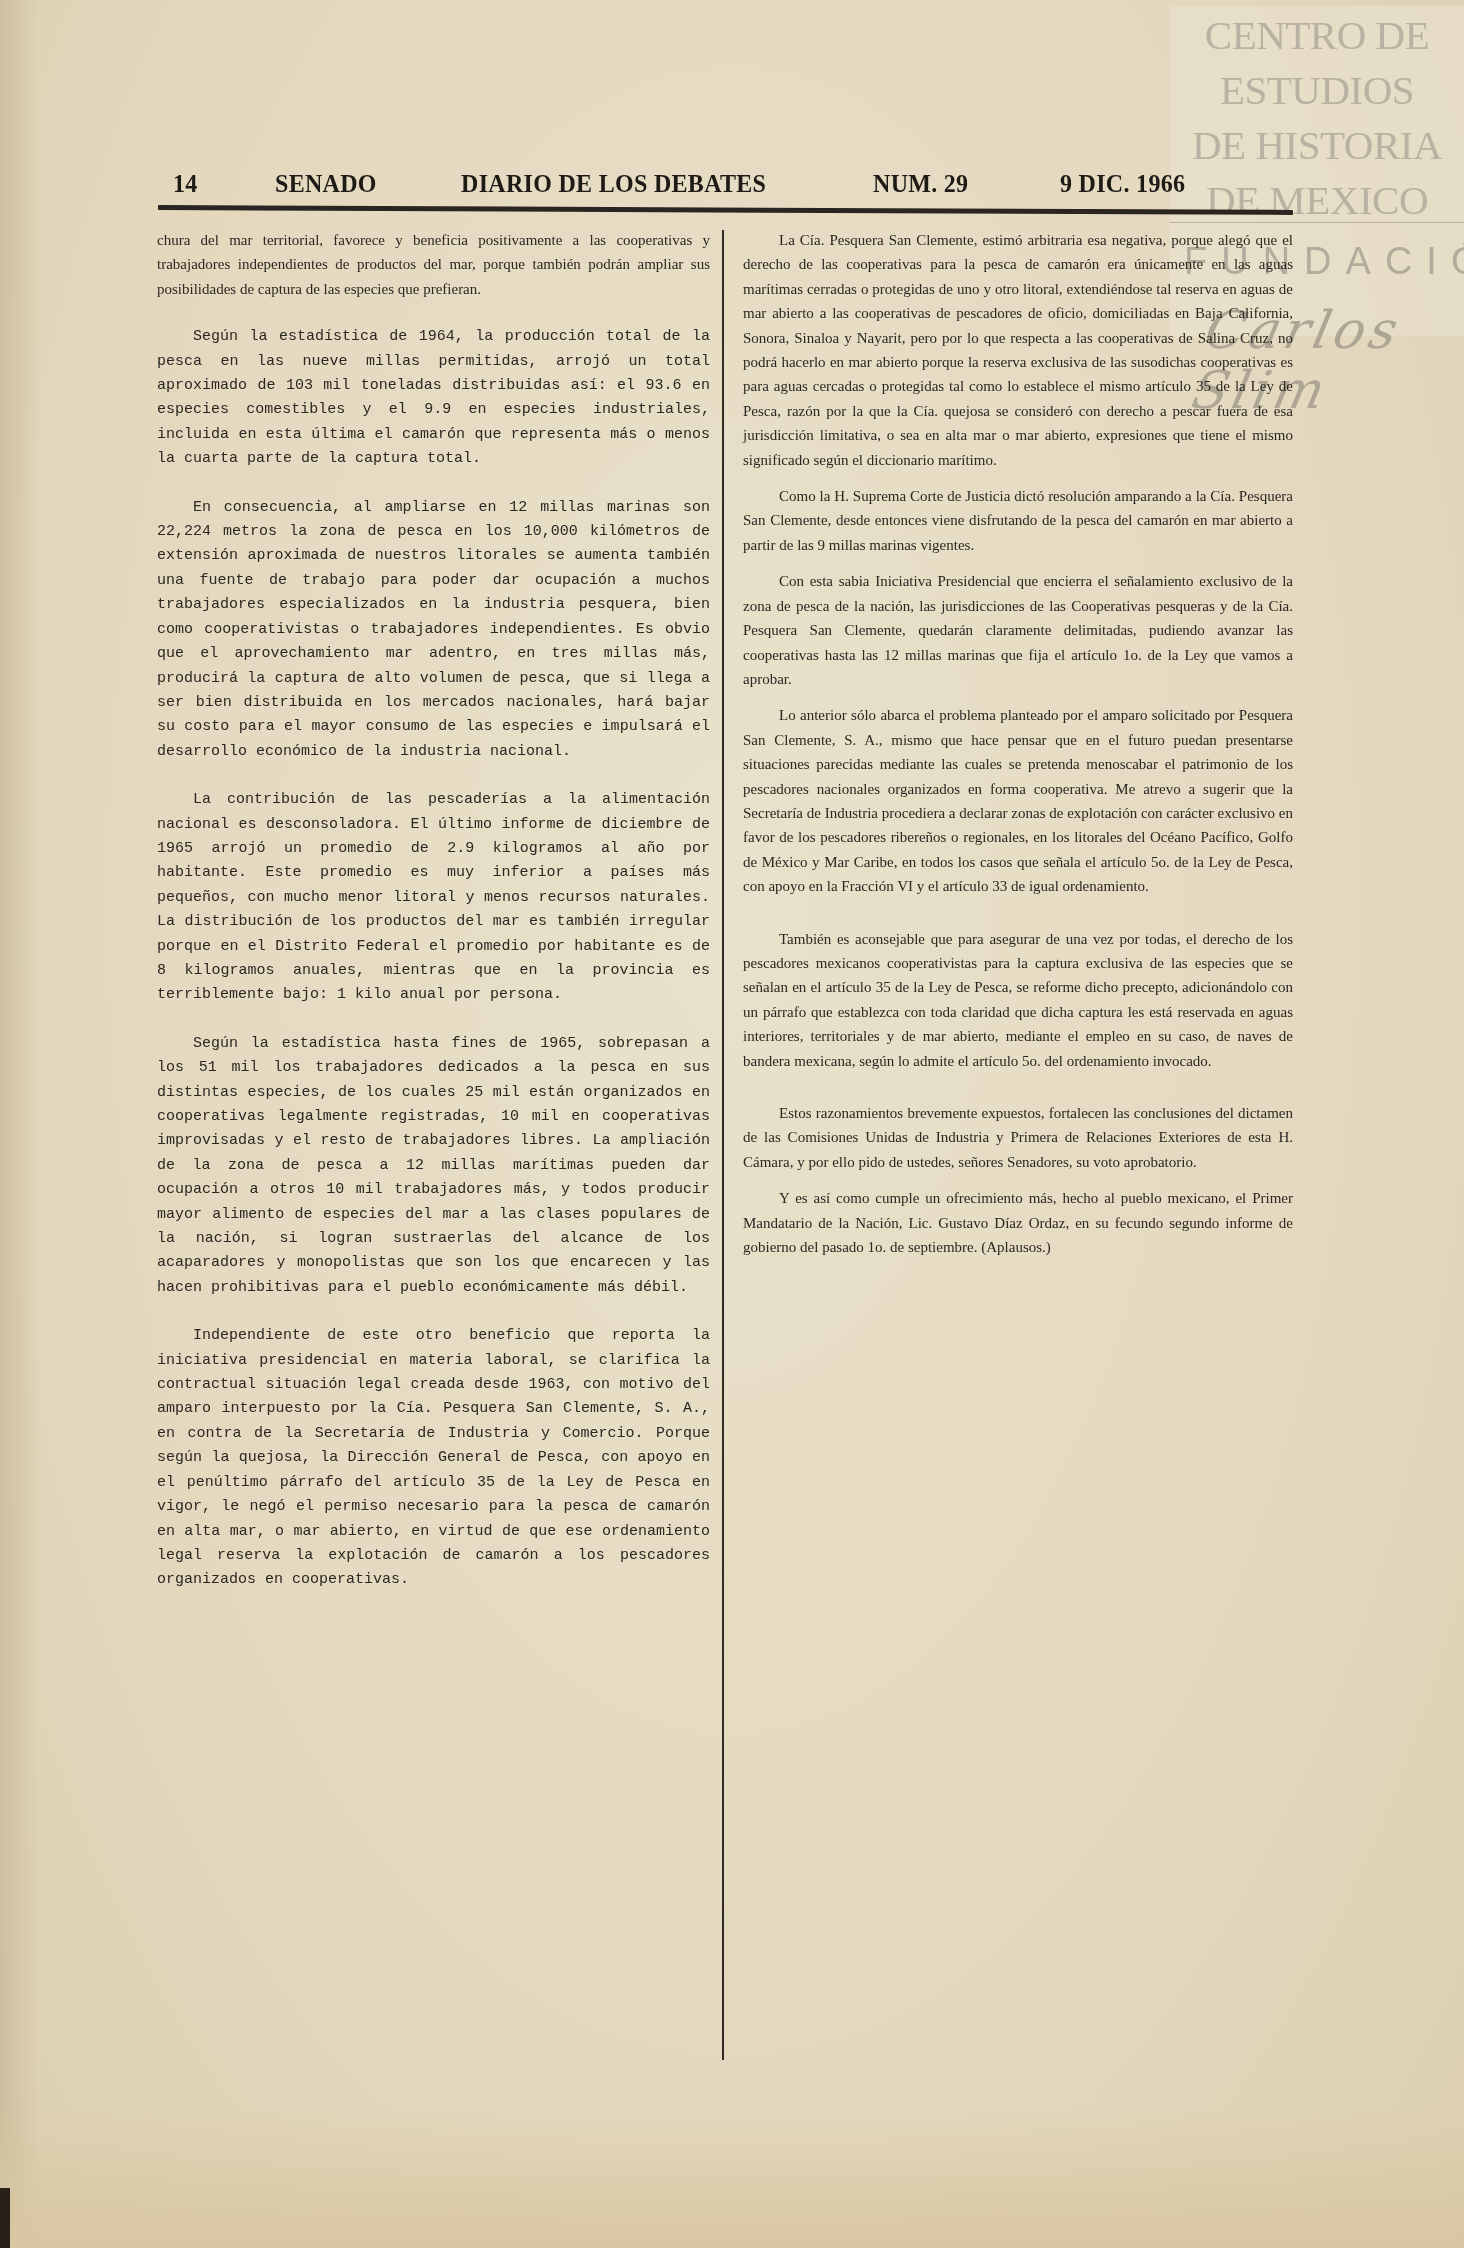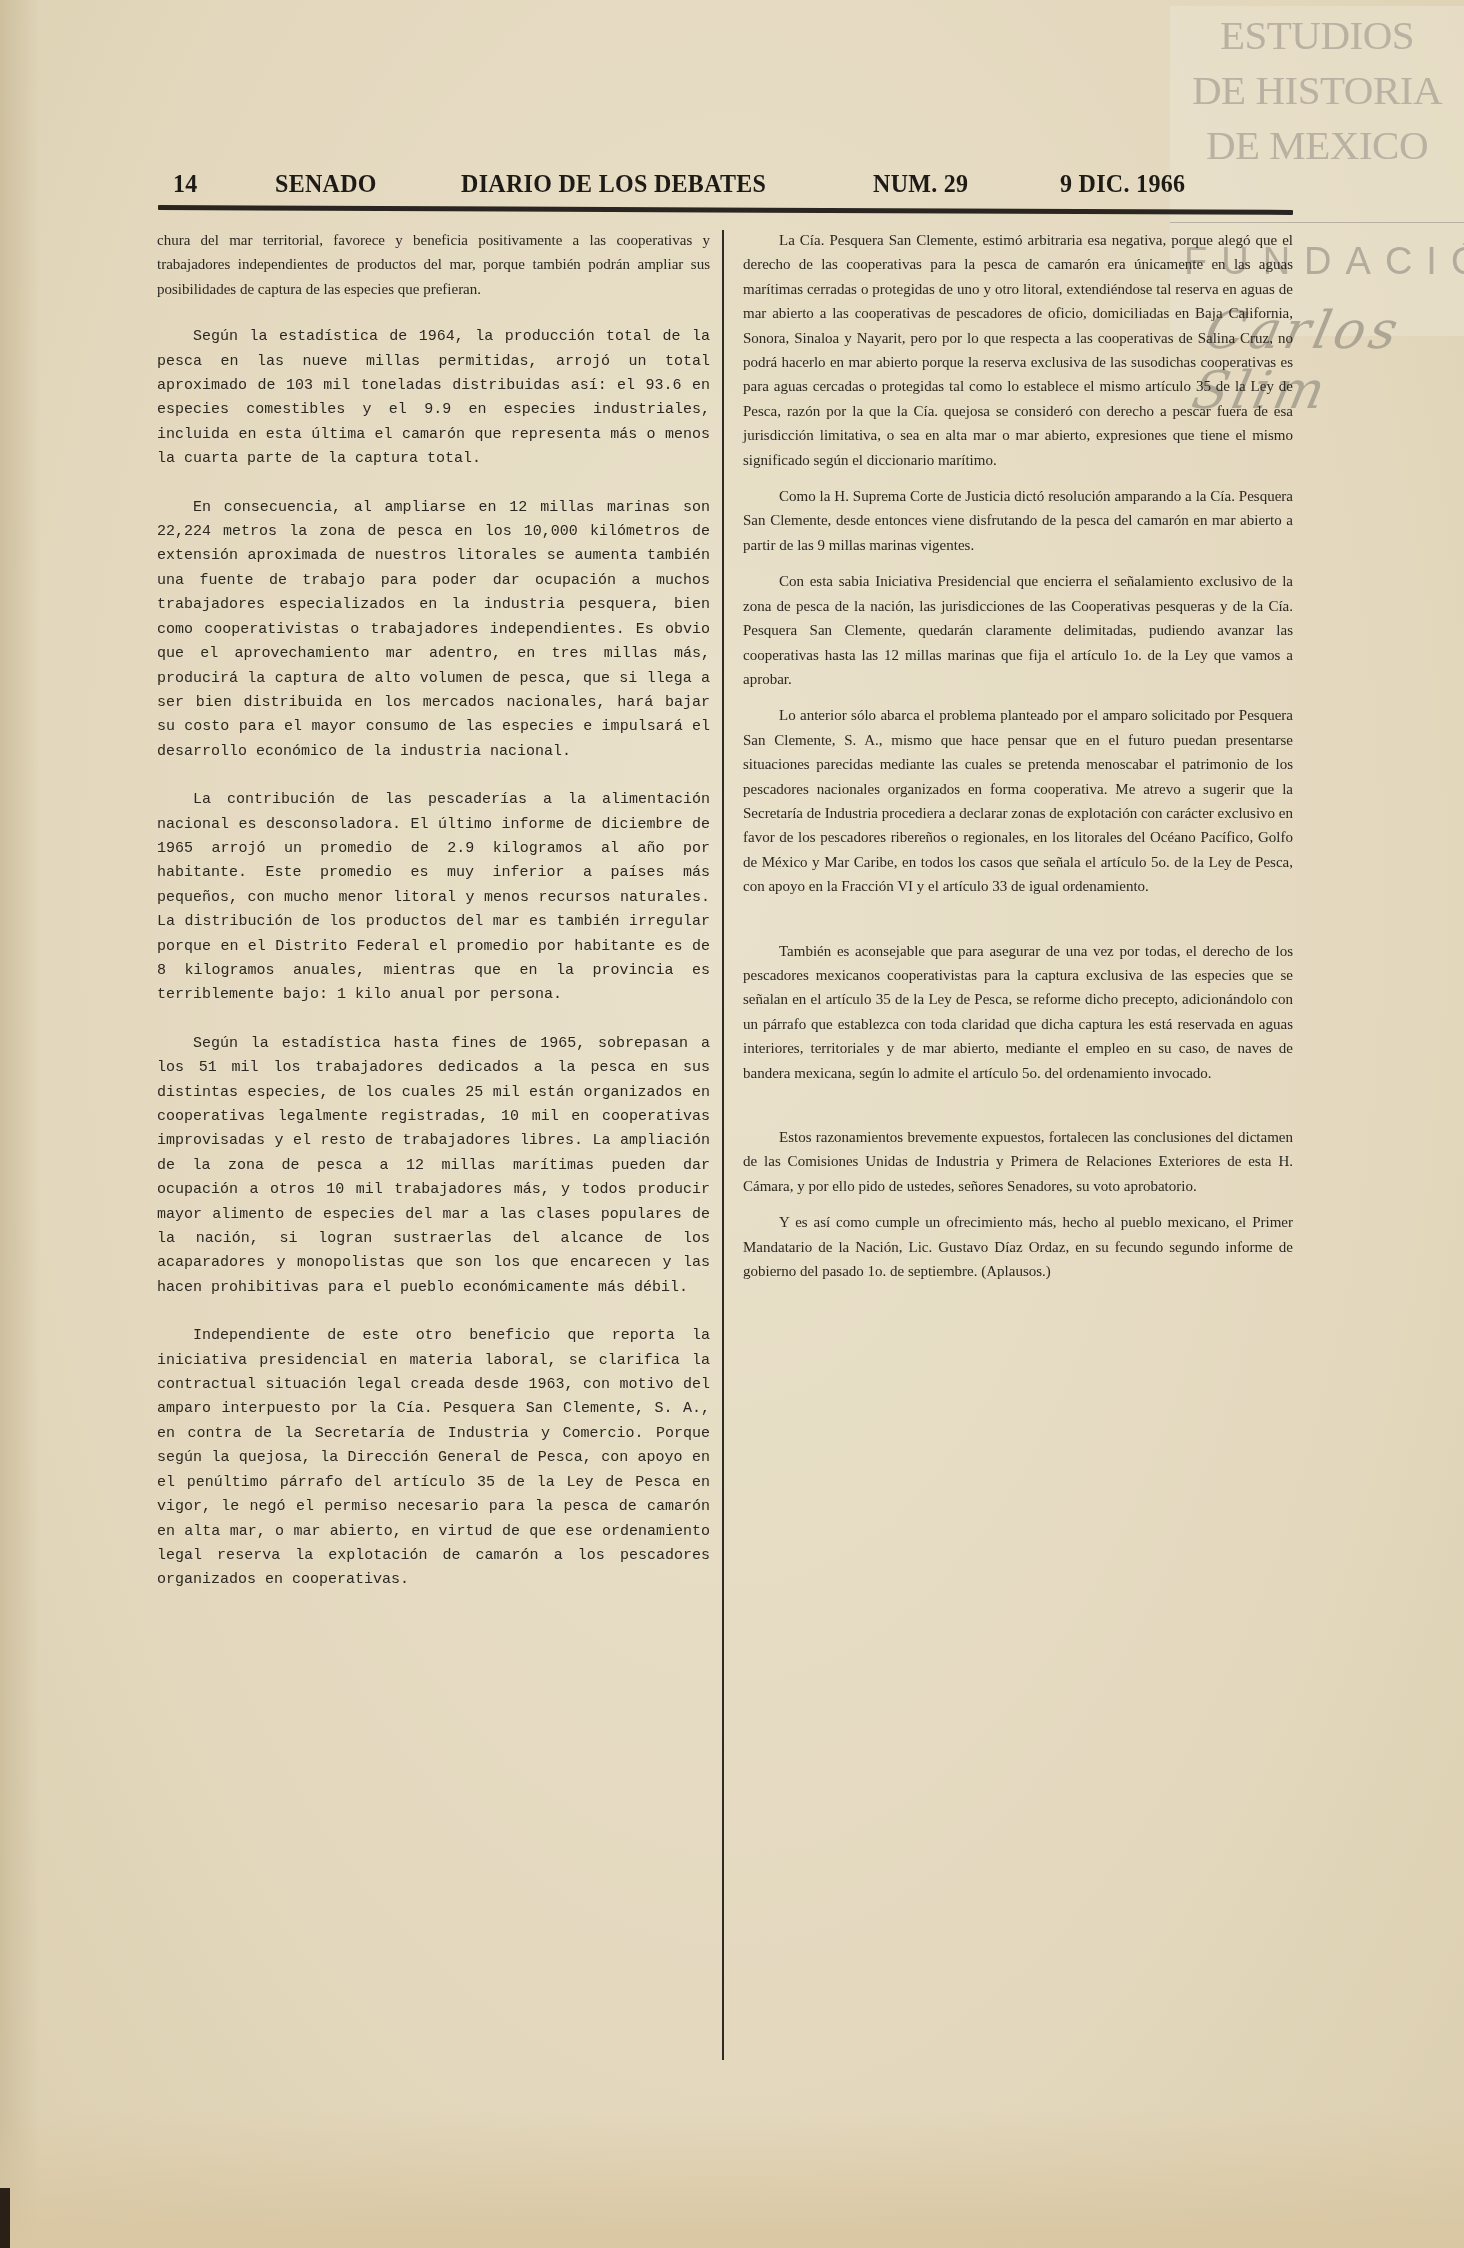--- a/index.html
+++ b/index.html
@@ -73,34 +73,35 @@
     font-family: "Liberation Serif", "DejaVu Serif", serif;
     font-size: 15px; line-height: 24.4px; color: #2b2721;
     text-align: justify; hyphens: manual;
   }
   .col-left { left: 157px; width: 553px; }
   .col-right { left: 743px; width: 550px; }
   .col p { margin: 0; text-indent: 36px; }
   .col p.noindent { text-indent: 0; }
   .col-left p + p { margin-top: 24px; font-family: Liberation Mono, monospace; }
   .col-right p + p { margin-top: 12px; }
-  .col-right p.gap-lg { margin-top: 40px; font-family: Liberation Serif, serif; }
+  .col-right p.gap-lg { margin-top: 28px; font-family: Liberation Serif, serif; }
   .col-divider {
     position: absolute; left: 722px; top: 230px; width: 2px; height: 1830px; background: #2e2a24;
   }
 </style>
 </head>
 <body>
 
 <div class="page-shadow-left"></div>
 <div class="page-bottom-tint"></div>
 <div class="corner-dark"></div>
 
 <div class="wm-block"></div>
 <div class="wm-centro">
+  <div>CENTRO DE</div>
   <div>ESTUDIOS</div>
   <div>DE HISTORIA</div>
   <div>DE MEXICO</div>
 </div>
 <div class="wm-fundacion">FUNDACIÓN</div>
 <div class="wm-slim">Carlos Slim</div>
 
 <div class="header">
   <span class="h-page">14</span>
   <span class="h-senado">SENADO</span>

